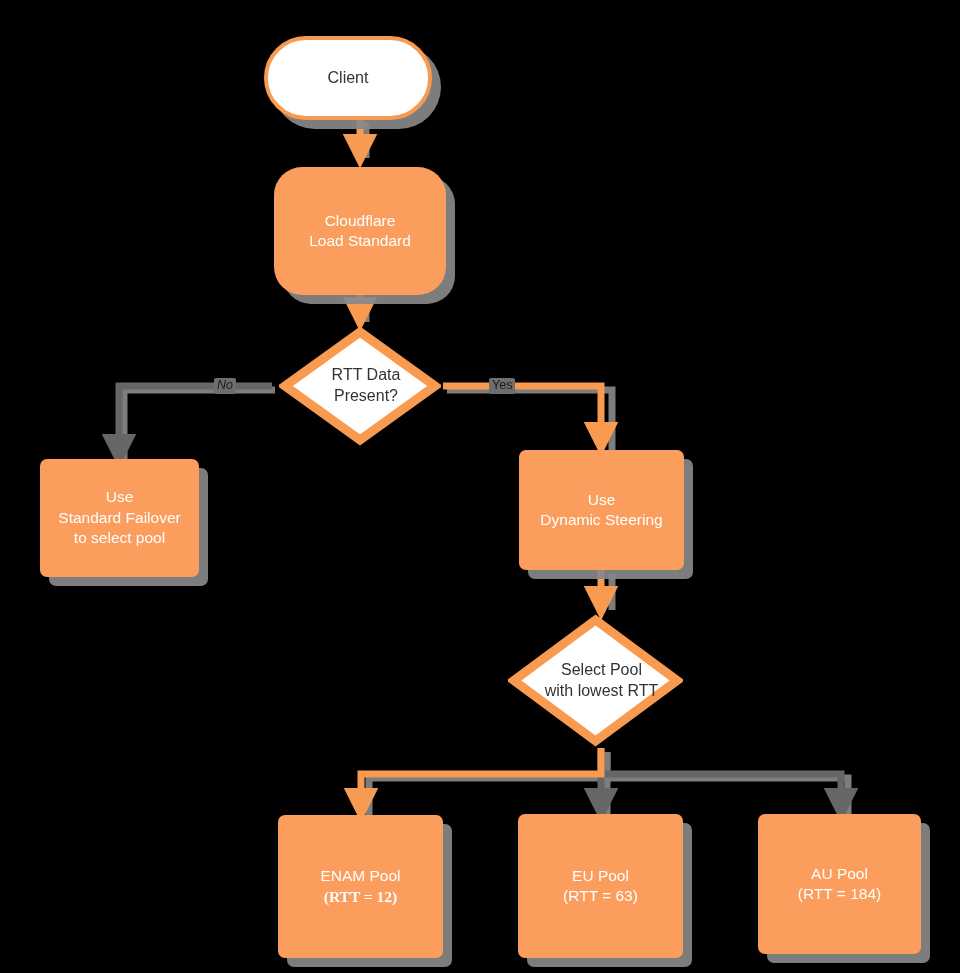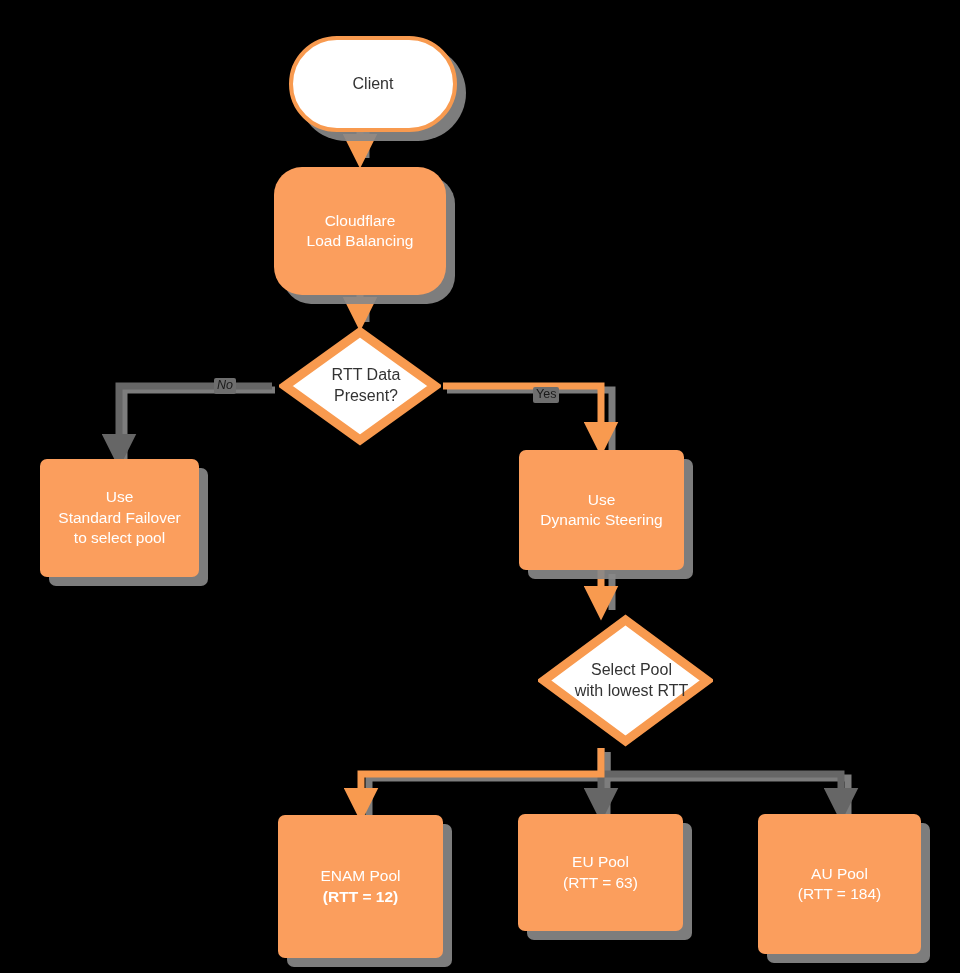--- a/index.html
+++ b/index.html
@@ -72,21 +72,21 @@
   }
   .diamond .dtext {
     position: relative;
     z-index: 2;
     color: #333333;
     font-size: 16px;
     line-height: 1.3;
     margin-left: 12px;
   }
 
-  .bold { font-weight: bold; }
+  .bold { font-weight: bold; font-family: Liberation Serif, serif; }
 
   
   .edge-label {
     position: absolute;
     z-index: 6;
     font-size: 12.5px;
     color: #1a1a1a;
     background: #6e6e6e;
     padding: 1px 3px;
     border-radius: 2px;
@@ -133,30 +133,30 @@
     <g stroke="#f89a4f" stroke-width="7" fill="none" stroke-linecap="butt">
       <path d="M 360,118 L 360,158" marker-end="url(#arrowActive)"></path>
       <path d="M 360,295 L 360,321" marker-end="url(#arrowActive)"></path>
       <path d="M 443,386 L 601,386 L 601,446" marker-end="url(#arrowActive)"></path>
       <path d="M 601,570 L 601,610" marker-end="url(#arrowActive)"></path>
       <path d="M 601,748 L 601,774 L 361,774 L 361,812" marker-end="url(#arrowActive)"></path>
     </g>
   </svg>
 
   <div class="edge-label" style="left:214px; top:378px;font-style:italic;">No</div>
-  <div class="edge-label" style="left:489px; top:387px;margin-left:44px;">Yes</div>
-
-  <div class="node stadium" style="left:289px; top:36px; width:168px; height:96px;">
+  <div class="edge-label" style="left:489px; top:378px;">Yes</div>
+
+  <div class="node stadium" style="left:264px; top:36px; width:168px; height:84px;">
     <span class="lbl">Client</span>
   </div>
 
   <div class="node box" style="left:274px; top:167px; width:172px; height:128px;border-radius:28px;">
     <div>
       <span class="lbl">Cloudflare</span>
-      <span class="lbl">Load Balancing</span>
+      <span class="lbl">Load Standard</span>
     </div>
   </div>
 
   <div class="node diamond" style="left:279px; top:326px; width:162px; height:120px;">
     <svg class="dshape" viewBox="0 0 162 120" preserveAspectRatio="none">
       <polygon points="81,6 156,60 81,114 6,60" fill="#ffffff" stroke="#f89a4f" stroke-width="9"></polygon>
     </svg>
     <div class="dtext">
       <span class="lbl">RTT Data</span>
       <span class="lbl">Present?</span>
@@ -171,38 +171,38 @@
     </div>
   </div>
 
   <div class="node box" style="left:519px; top:450px; width:165px; height:120px;">
     <div>
       <span class="lbl">Use</span>
       <span class="lbl">Dynamic Steering</span>
     </div>
   </div>
 
-  <div class="node diamond" style="left:538px; top:614px; width:175px; height:133px;align-items:center;">
+  <div class="node diamond" style="left:508px; top:614px; width:175px; height:133px;align-items:center;">
     <svg class="dshape" viewBox="0 0 175 133" preserveAspectRatio="none">
       <polygon points="87.5,6 169,66.5 87.5,127 6,66.5" fill="#ffffff" stroke="#f89a4f" stroke-width="9"></polygon>
     </svg>
     <div class="dtext">
       <span class="lbl">Select Pool</span>
       <span class="lbl">with lowest RTT</span>
     </div>
   </div>
 
   <div class="node box" style="left:278px; top:815px; width:165px; height:143px;">
     <div>
       <span class="lbl">ENAM Pool</span>
       <span class="lbl bold">(RTT = 12)</span>
     </div>
   </div>
 
-  <div class="node box" style="left:518px; top:814px; width:165px; height:117px;">
+  <div class="node box" style="left:518px; top:814px; width:165px; height:144px;">
     <div>
       <span class="lbl">EU Pool</span>
       <span class="lbl">(RTT = 63)</span>
     </div>
   </div>
 
   <div class="node box" style="left:758px; top:814px; width:163px; height:140px;">
     <div>
       <span class="lbl">AU Pool</span>
       <span class="lbl">(RTT = 184)</span>

